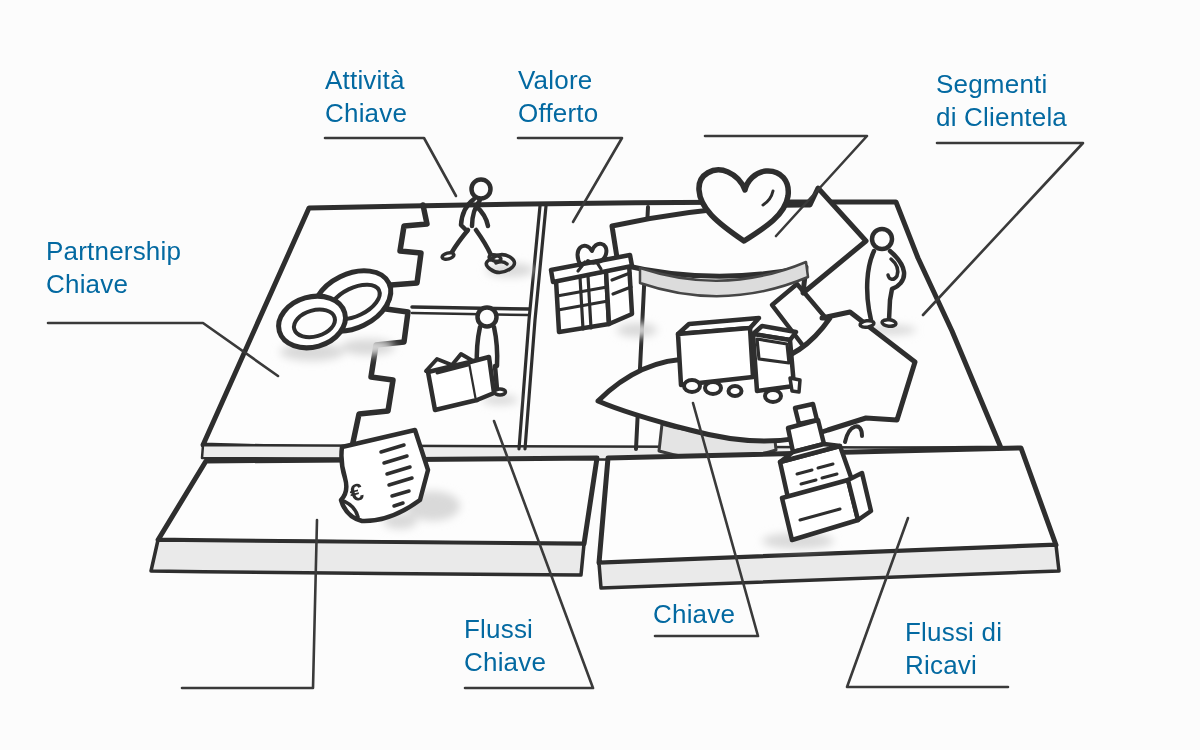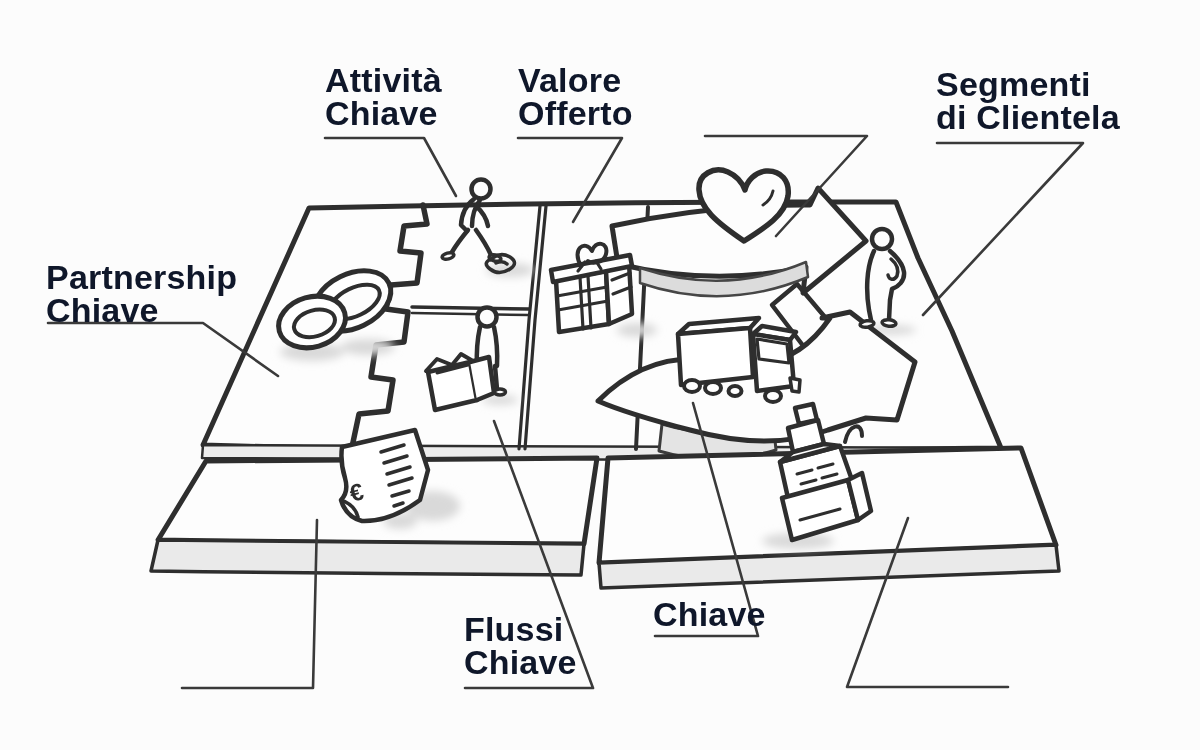--- a/index.html
+++ b/index.html
@@ -2,22 +2,22 @@
 <html><head>
 <meta charset="utf-8">
 <style>
   html,body{margin:0;padding:0;}
   .stage{
     position:relative;width:1200px;height:750px;overflow:hidden;
     background:#fcfcfc;
     font-family:"Liberation Sans","DejaVu Sans",sans-serif;
   }
   .lbl{
-    position:absolute;color:#0f172a;font-weight:bold;
-    font-size:34px;line-height:33px;letter-spacing:.2px;
+    position:absolute;color:#0369a1;font-weight:normal;
+    font-size:26px;line-height:33px;letter-spacing:.2px;
     white-space:pre-line;user-select:none;
   }
   svg{position:absolute;left:0;top:0;}
 </style>
 </head>
 <body>
 
 <div class="stage">
 
   <svg width="1200" height="750" viewBox="0 0 1200 750">
@@ -194,19 +194,21 @@
       <polyline points="908,518 847,687 1008,687"></polyline>
     </g>
   </svg>
 
   <div class="lbl" style="left:325px;top:64px">Attività
 Chiave</div>
   <div class="lbl" style="left:518px;top:64px">Valore
 Offerto</div>
   <div class="lbl" style="left:936px;top:68px">Segmenti
 di Clientela</div>
-  <div class="lbl" style="left:46px;top:261px">Partnership
+  <div class="lbl" style="left:46px;top:235px">Partnership
 Chiave</div>
   <div class="lbl" style="left:464px;top:613px">Flussi
 Chiave</div>
   <div class="lbl" style="left:653px;top:598px">Chiave</div>
+  <div class="lbl" style="left:905px;top:616px">Flussi di
+Ricavi</div>
 
 </div>
 
 </body></html>

